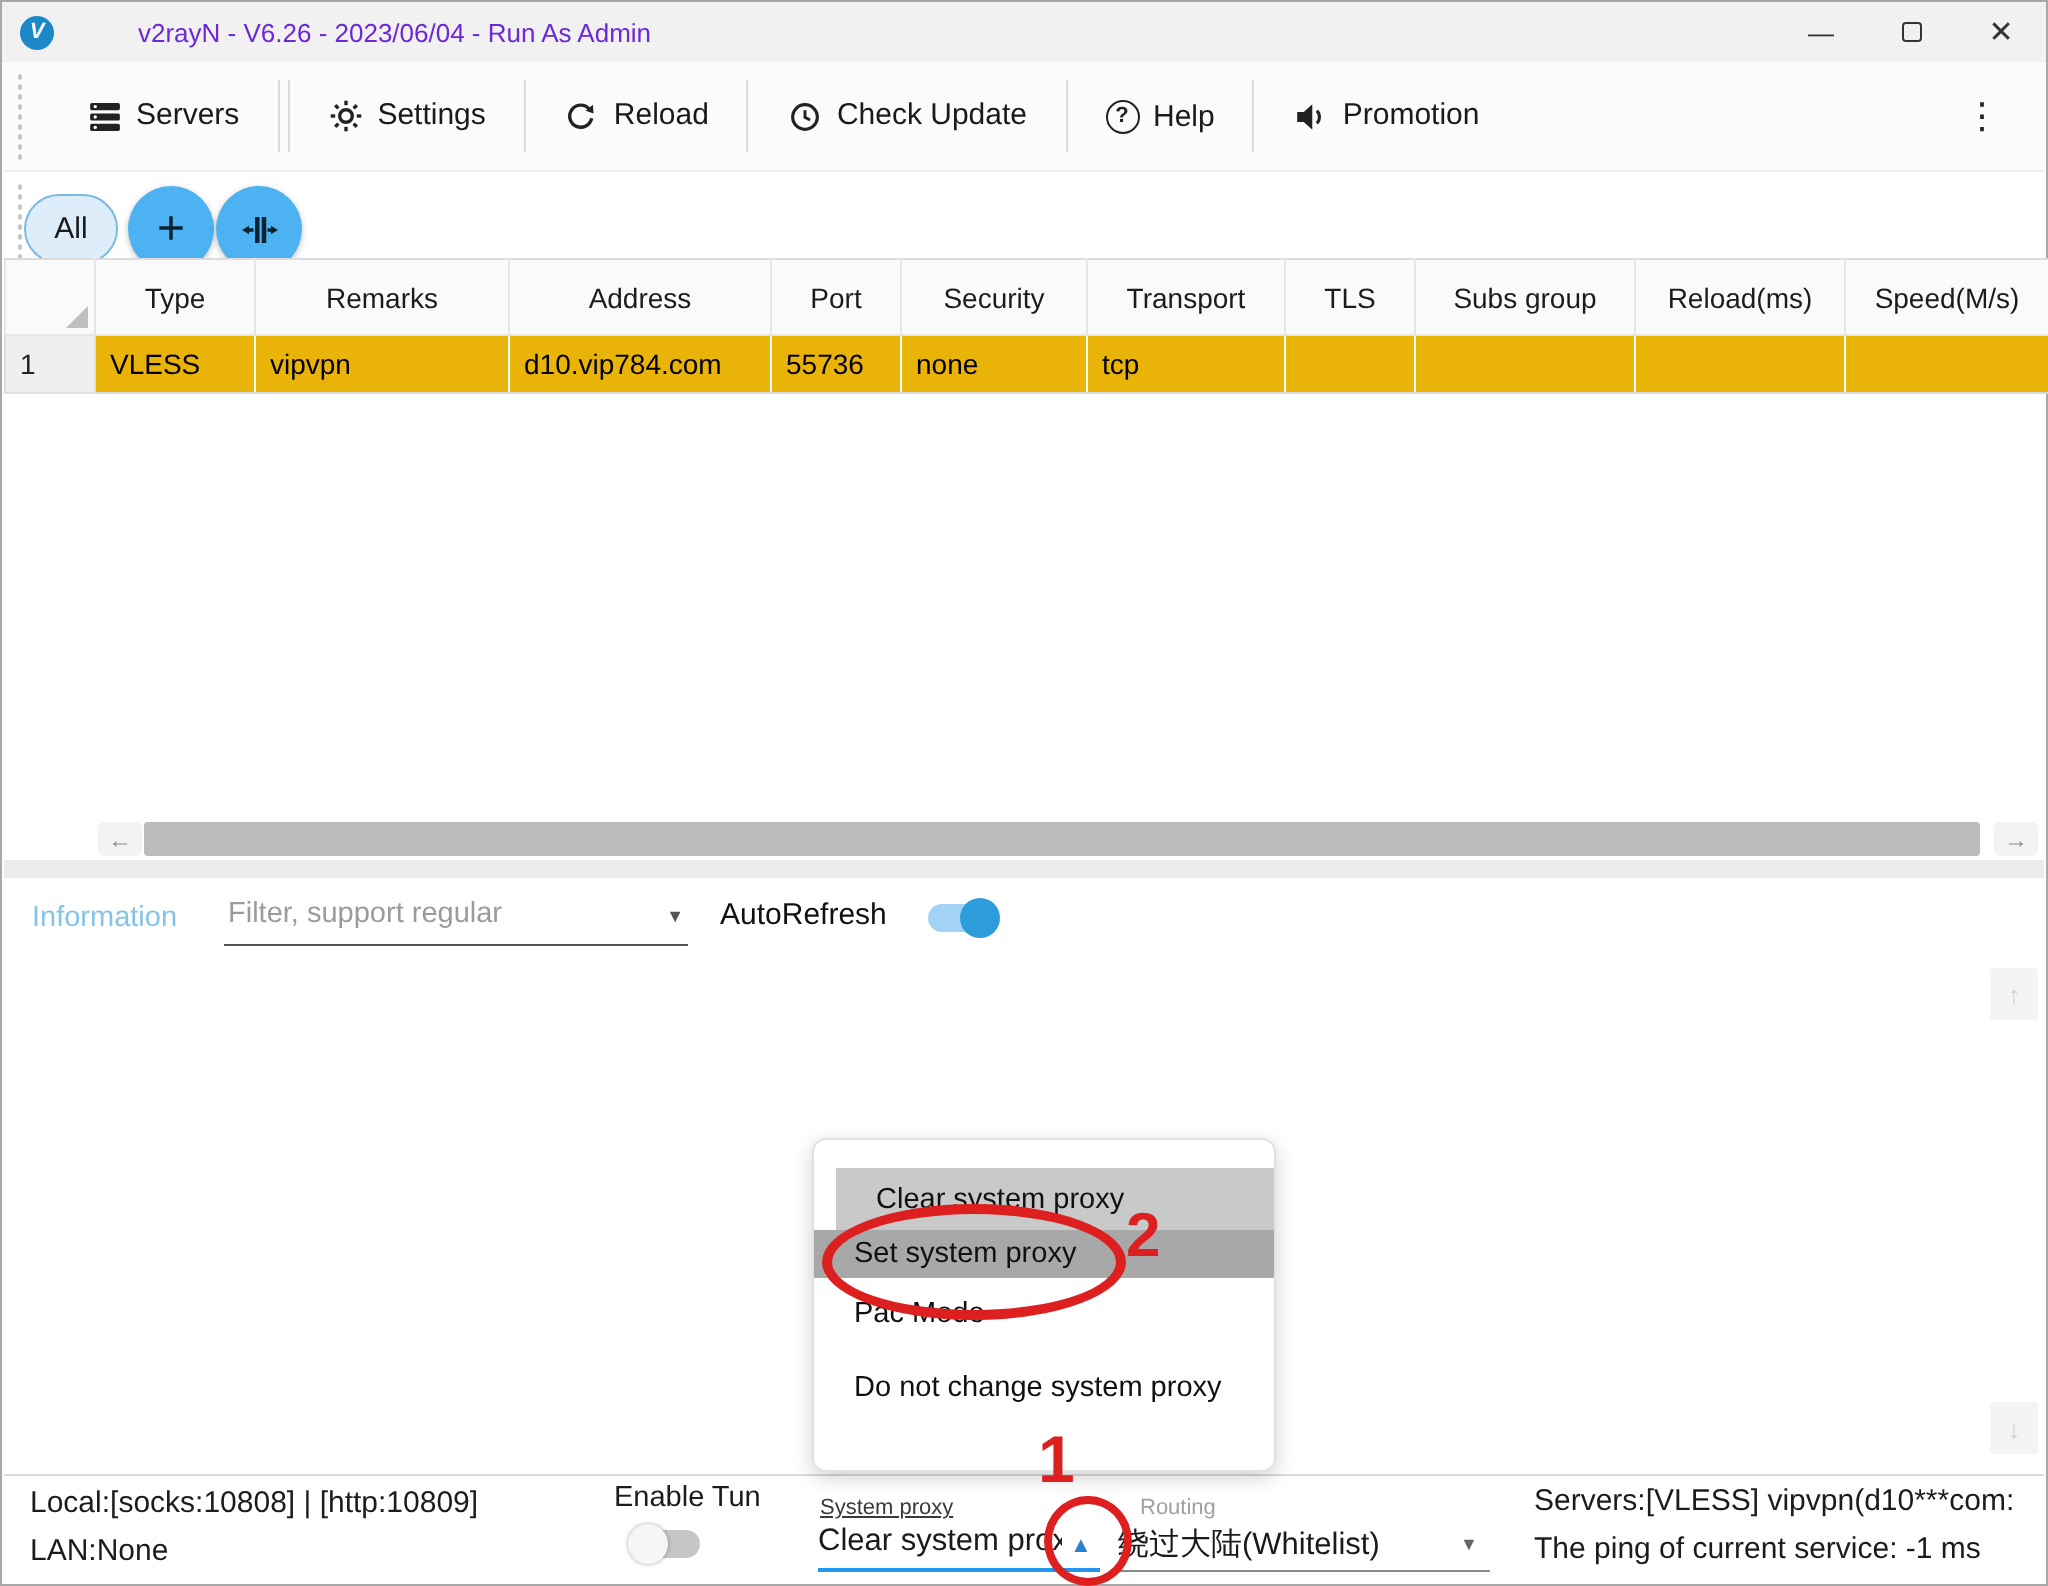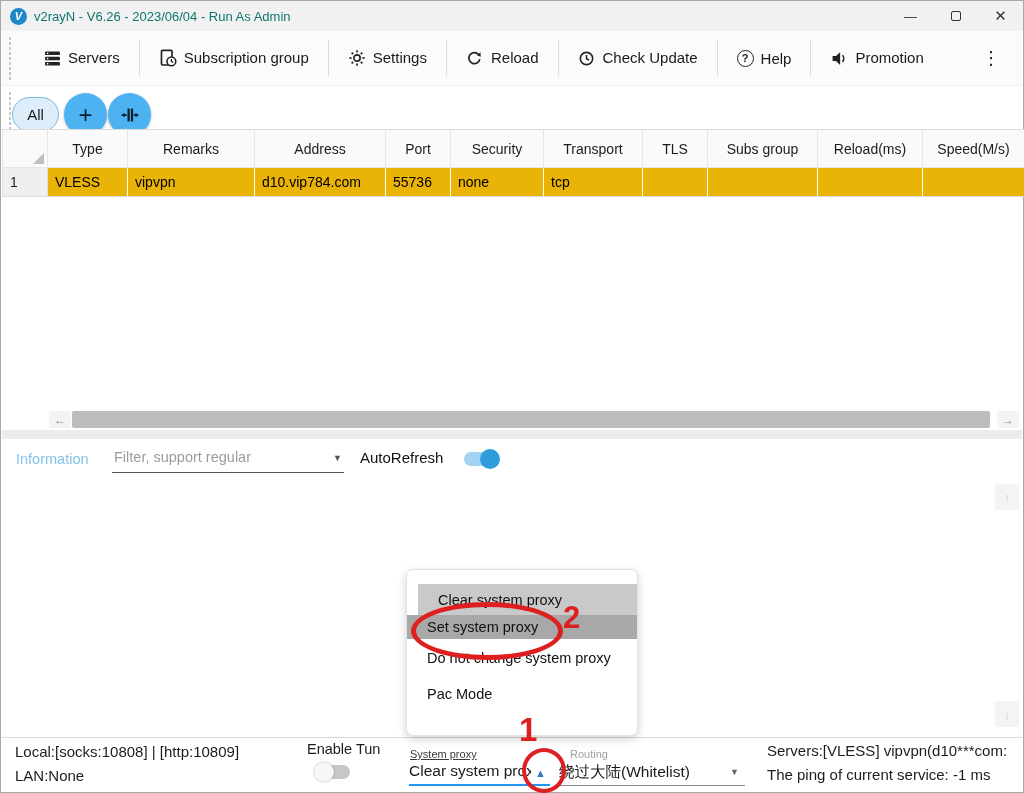--- a/index.html
+++ b/index.html
@@ -3,21 +3,21 @@
 <meta charset="utf-8">
 <style>
   * { margin:0; padding:0; box-sizing:border-box; }
   html,body { width:1024px; height:793px; overflow:hidden; }
   body { font-family:"Liberation Sans","DejaVu Sans",sans-serif; background:#fff; color:#1c1c1c; position:relative; }
   .app { position:absolute; inset:0; border:1px solid #a8a8a8; background:#fff; }
 
   
   .titlebar { position:absolute; left:0; top:0; right:0; height:30px; background:#f1f1f1; display:flex; align-items:center; }
   .app-logo { width:17px; height:17px; border-radius:50%; background:#1d88c7; color:#fff; font-size:11px; font-weight:bold; font-style:italic; display:flex; align-items:center; justify-content:center; margin:0 7px 0 9px; }
-  .title-text { font-size:13px; color:#0f766e; }
+  .title-text { font-size:13px; color:#6d28d9;margin-left:35px; }
   .win-controls { margin-left:auto; display:flex; height:100%; }
   .win-btn { width:45px; height:100%; display:flex; align-items:center; justify-content:center; font-size:13px; color:#333; cursor:default; }
   .max-square { width:10px; height:10px; border:1.3px solid #333; border-radius:2px; }
   .close-glyph { font-size:15px; }
 
   
   .toolbar { position:absolute; left:1px; top:30px; right:1px; height:55px; background:#fbfbfb; display:flex; align-items:center; padding-left:6px; border-bottom:1px solid #f0f0f0; }
   .gripper { width:4px; height:44px; margin-right:14px; background-image:radial-gradient(#c6c6c6 1px, transparent 1.2px); background-size:4px 5px; }
   .tb-btn { display:flex; align-items:flex-start; gap:7px; padding:9px 17px; font-size:15px; color:#1a1a1a; border-radius:4px; white-space:nowrap; }
   .tb-sep { width:1px; height:36px; background:#dcdcdc; margin:0 2px; }
@@ -137,30 +137,20 @@
             <rect x="1" y="11.2" width="14" height="3.4" rx="0.8" fill="#222"></rect>
             <circle cx="3.4" cy="3.1" r="0.8" fill="#fff"></circle>
             <circle cx="3.4" cy="8" r="0.8" fill="#fff"></circle>
             <circle cx="3.4" cy="12.9" r="0.8" fill="#fff"></circle>
           </svg>
       </span>
       <span>Servers</span>
     </div>
     <div class="tb-sep"></div>
 
-    <div class="tb-btn">
-      <span class="tb-icon">
-        <svg width="18" height="18" viewBox="0 0 16 16">
-            <rect x="2.2" y="1.2" width="9.4" height="13" rx="1" fill="none" stroke="#222" stroke-width="1.5"></rect>
-            <circle cx="11" cy="11" r="3.9" fill="#fff" stroke="#222" stroke-width="1.4"></circle>
-            <path d="M11 8.8 V11 L12.6 12" fill="none" stroke="#222" stroke-width="1.2"></path>
-          </svg>
-      </span>
-      <span>Subscription group</span>
-    </div>
     <div class="tb-sep"></div>
 
     <div class="tb-btn">
       <span class="tb-icon">
         <svg width="18" height="18" viewBox="0 0 16 16">
             <path fill="none" stroke="#222" stroke-width="1.5" d="M8 5.2 a2.8 2.8 0 1 0 0 5.6 a2.8 2.8 0 1 0 0 -5.6 Z"></path>
             <g stroke="#222" stroke-width="1.5">
               <path d="M8 1.2 V3.2"></path>
               <path d="M8 12.8 V14.8"></path>
               <path d="M1.2 8 H3.2"></path>
@@ -299,22 +289,22 @@
   </div>
 
   <div class="infopanel">
     <div class="v-arrow v-up">↑</div>
     <div class="v-arrow v-down">↓</div>
   </div>
 
   <div class="popup">
     <div class="menu-item mi-0">Clear system proxy</div>
     <div class="menu-item mi-1">Set system proxy</div>
+    <div class="menu-item mi-3">Pac Mode</div>
     <div class="menu-item mi-2">Do not change system proxy</div>
-    <div class="menu-item mi-3">Pac Mode</div>
   </div>
 
   <div class="red-ellipse"></div>
   <div class="red-num num2">2</div>
   <div class="red-num num1">1</div>
   <div class="red-circle"></div>
 
   <div class="statusbar">
     <div class="sb-local">Local:[socks:10808] | [http:10809]</div>
     <div class="sb-lan">LAN:None</div>

